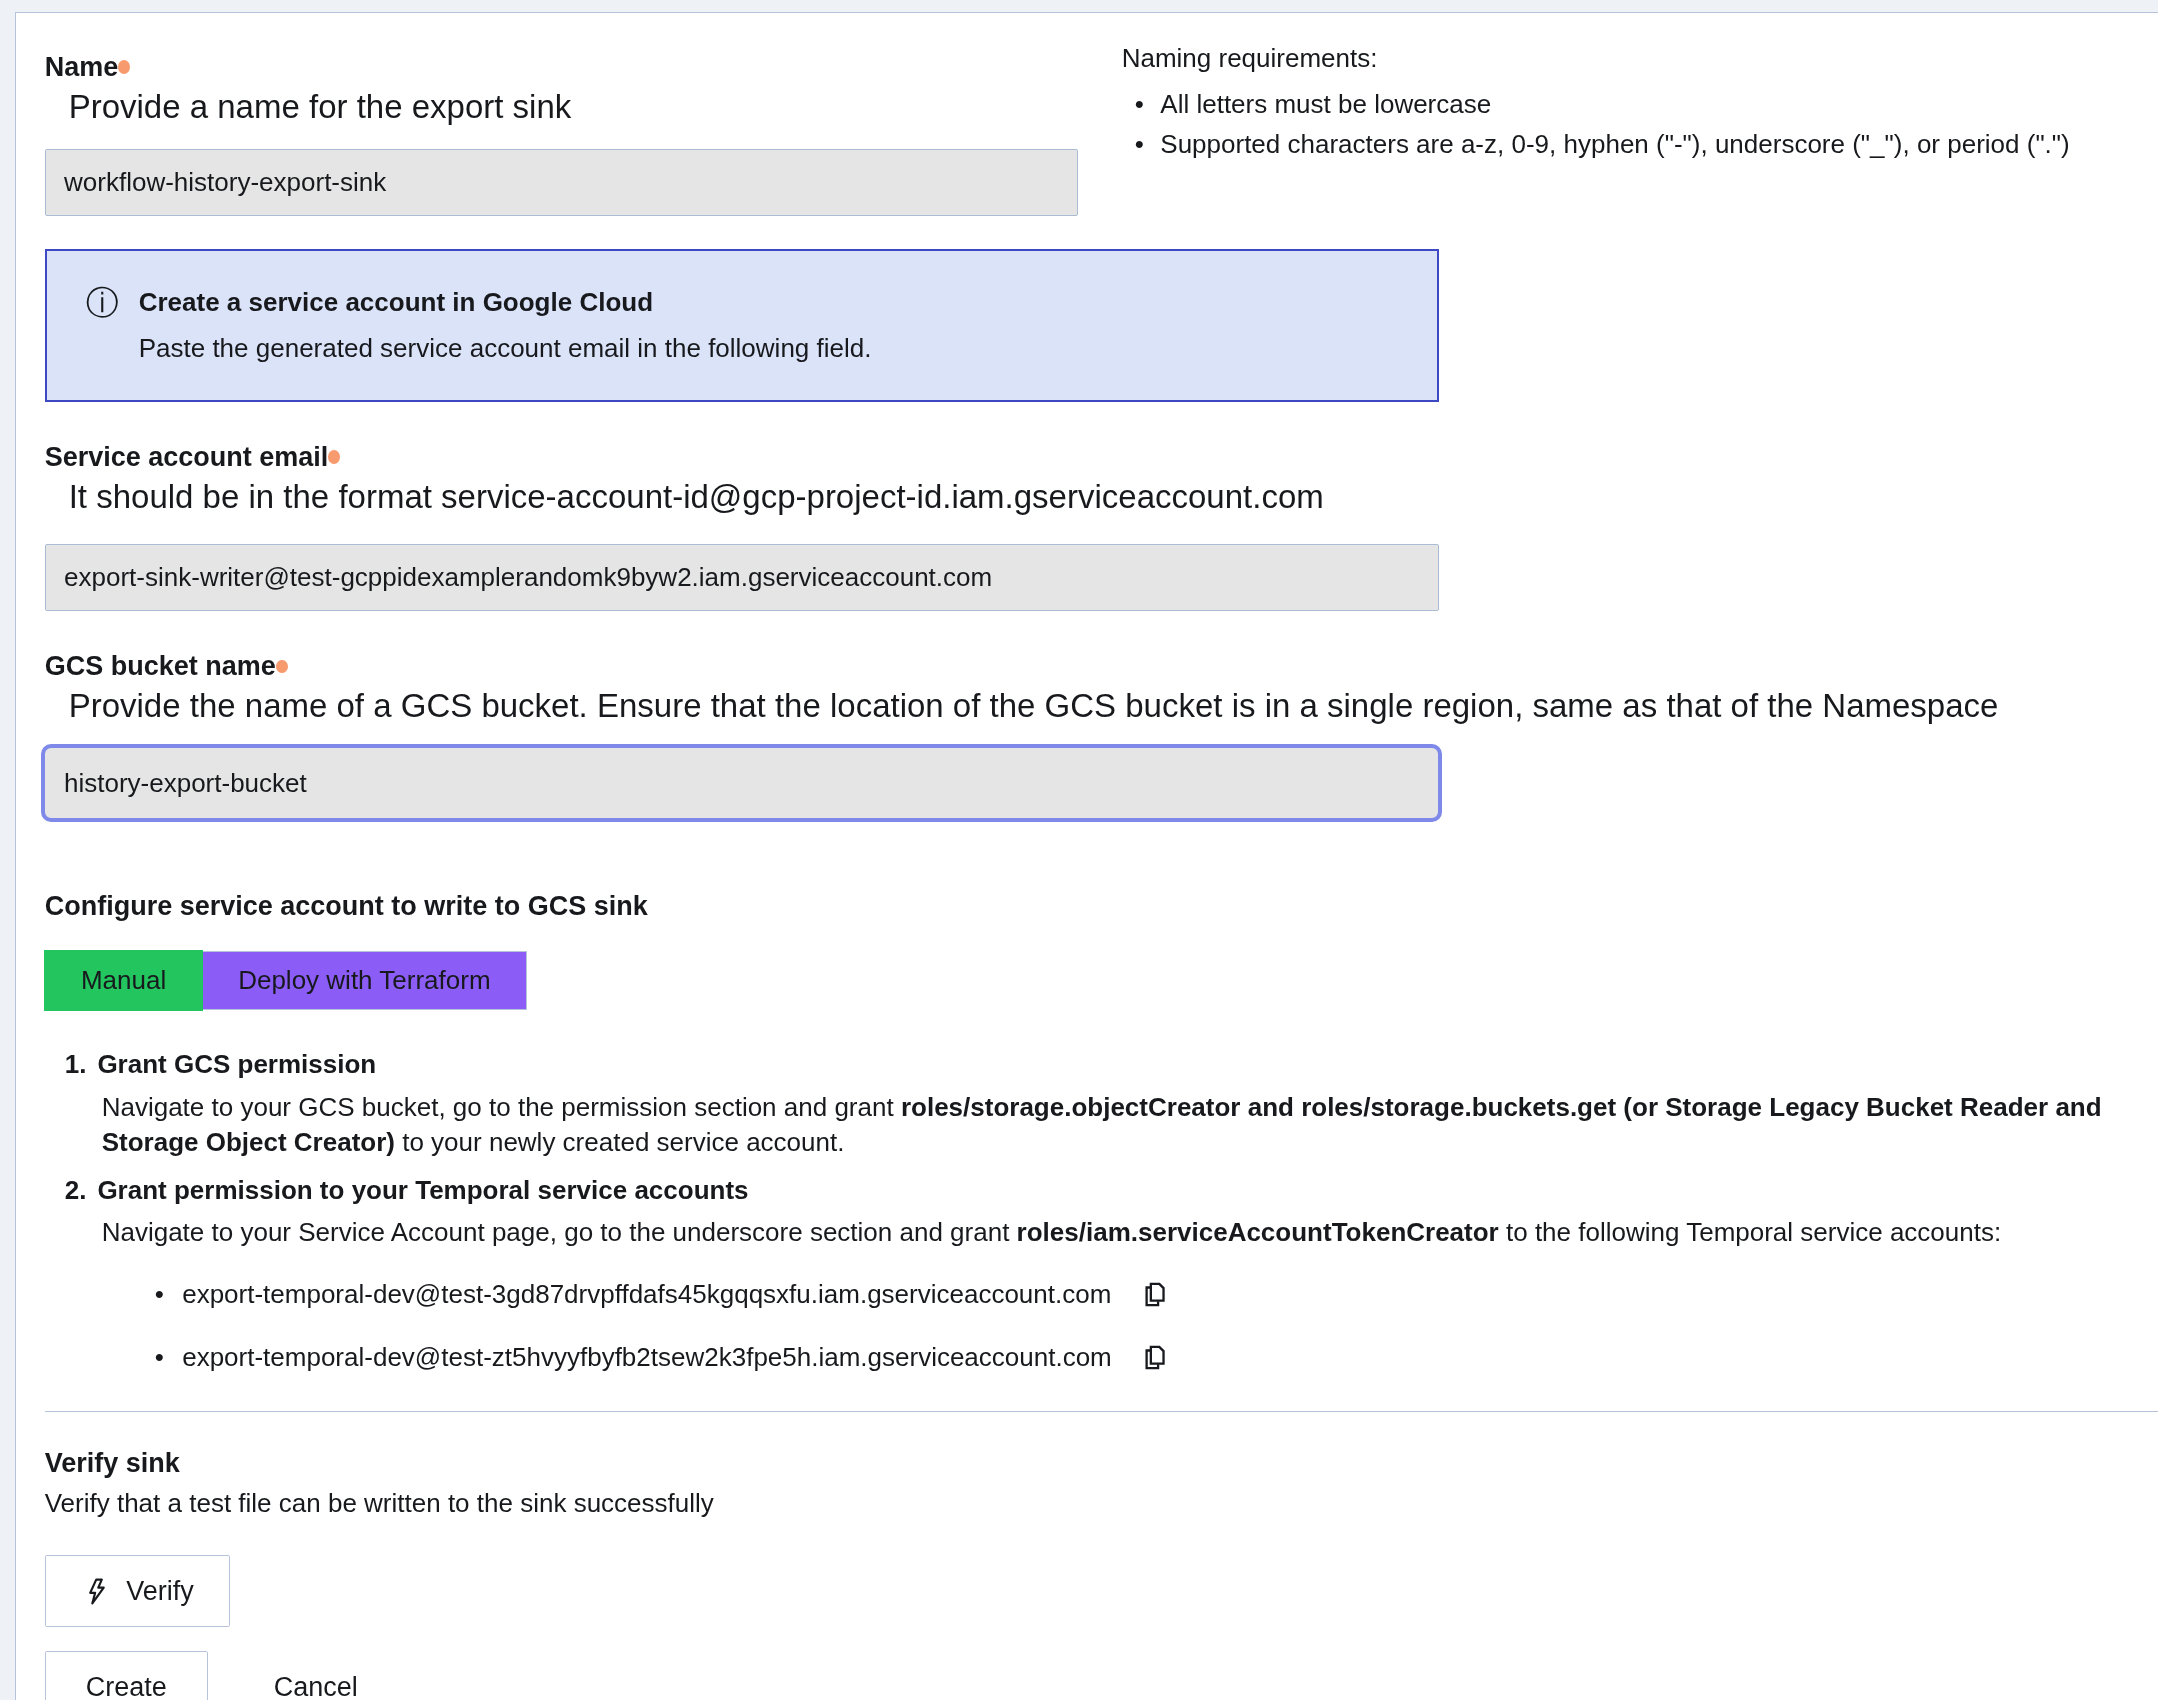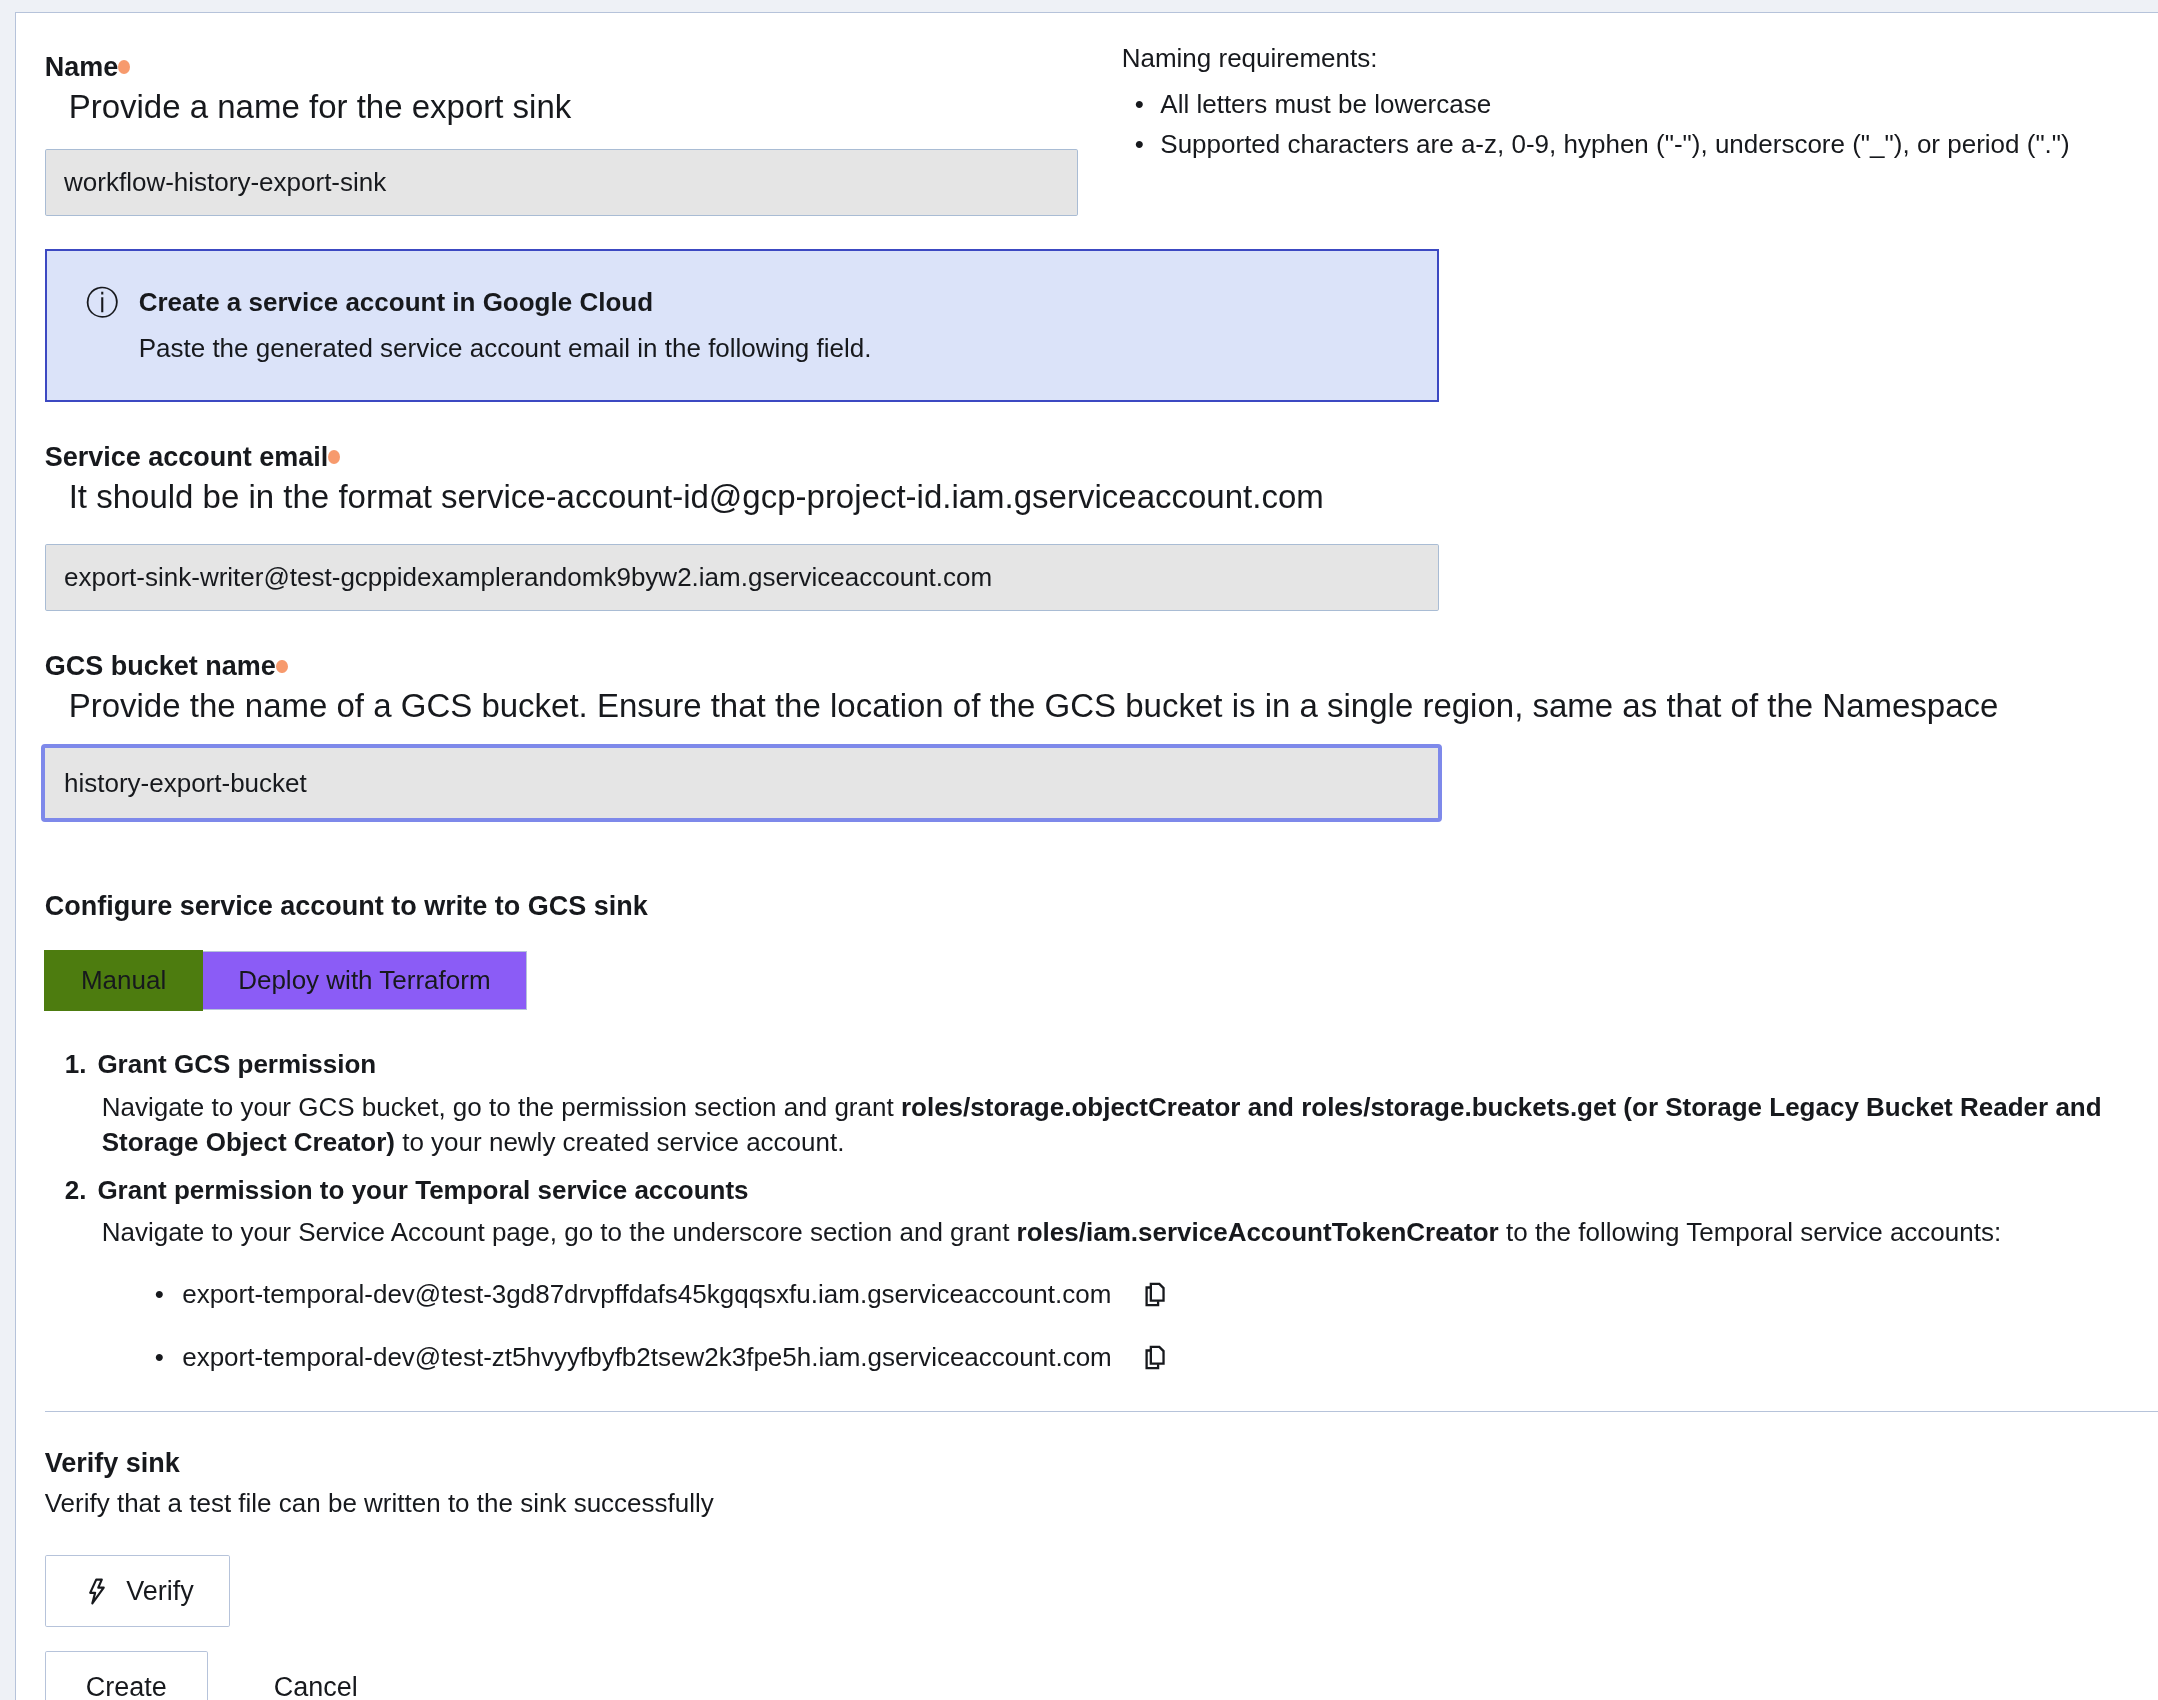--- a/index.html
+++ b/index.html
@@ -41,21 +41,21 @@
     background: #e5e5e5;
     font-family: "Liberation Sans", sans-serif;
     font-size: 26px; color: #17191d;
     padding: 0 18.4px; outline: none;
   }
   .input-name { margin-top: 26px; }
   .input-wide { width: 1394px; margin-top: 31px; }
   .input-focused {
     width: 1401px; height: 78px;
     margin-top: 22px; margin-left: -3.7px;
-    border: 4.6px solid #7e89ea; border-radius: 4px;
+    border: 4.6px solid #7e89ea; border-radius: 10px;
     padding: 0 19px;
   }
 
   .req-title { font-size: 26px; line-height: 33px; margin-top: 1.8px; }
   .req-list { margin-top: 14.7px; }
   .req-item { display: flex; gap: 16.5px; font-size: 26px; line-height: 29px; margin-top: 11px; margin-left: 13px; white-space: nowrap; }
   .bullet-glyph { font-size: 26px; line-height: 29px; flex: none; }
 
   .info-banner {
     margin-top: 33px;
@@ -75,21 +75,21 @@
 
   .tabs {
     display: inline-flex; margin-top: 27.5px;
     border: 1.8px solid #b6c3da; background: #fff;
   }
   .tab {
     height: 57px; display: flex; align-items: center;
     font-size: 26px; padding: 0 35px;
     background: #8b5cf6; cursor: pointer;
   }
-  .tab.selected { background: #4d7c0f; margin: -1.8px 0 -1.8px -1.8px; height: 61px; padding: 0 37px; }
+  .tab.selected { background: #22c55e; margin: -1.8px 0 -1.8px -1.8px; height: 61px; padding: 0 37px; }
 
   .step-title {
     display: flex; gap: 11px;
     font-weight: bold; font-size: 26px; line-height: 35px;
     margin-left: 20px;
   }
   .step-1 { margin-top: 37px; }
   .step-2 { margin-top: 13px; }
   .step-para {
     margin-left: 57px; margin-top: 7.3px;

